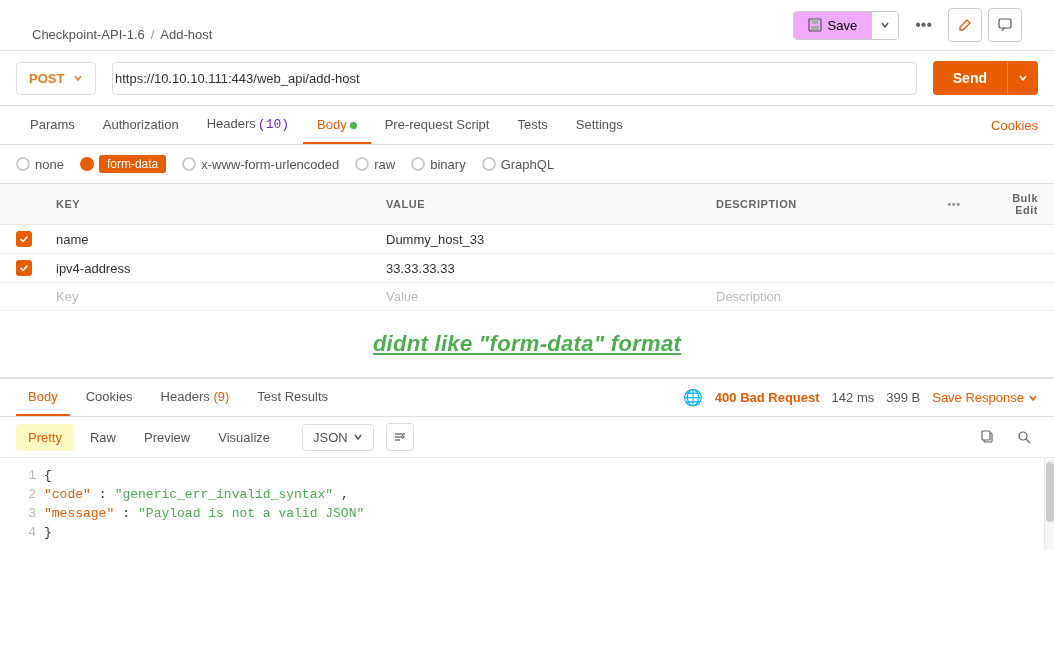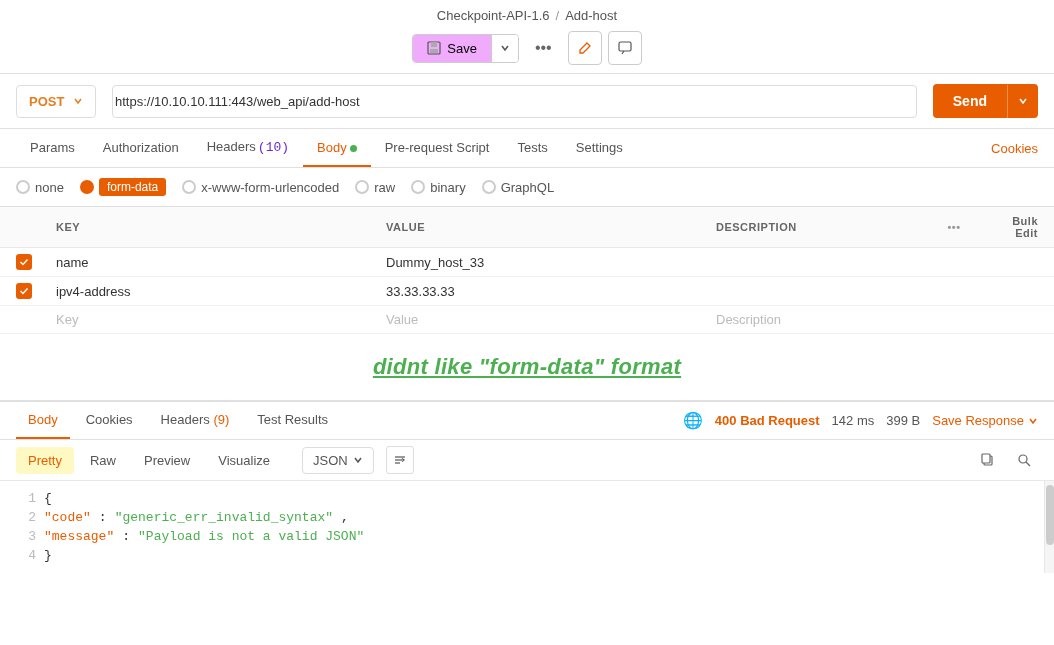--- a/index.html
+++ b/index.html
@@ -1,19 +1,19 @@
 <!DOCTYPE html>
 <html><head>
   <meta charset="utf-8">
   <style>
     * { box-sizing: border-box; margin: 0; padding: 0; }
     body { font-family: -apple-system, BlinkMacSystemFont, 'Segoe UI', sans-serif; font-size: 13px; background: #fff; color: #333; width: 1054px; height: 645px; overflow: hidden; }
 
     
-    .top-bar { display: flex; align-items: center; padding: 8px 32px; border-bottom: 1px solid #e0e0e0; gap: 8px; flex-direction: column; }
+    .top-bar { display: flex; align-items: flex-end; padding: 8px 32px; border-bottom: 1px solid #e0e0e0; gap: 8px; }
     .breadcrumb { display: flex; align-items: center; gap: 6px; flex: 1; font-size: 13px; color: #555; }
     .top-bar-actions { display: flex; align-items: center; gap: 6px; }
     .save-btn { display: flex; align-items: center; border: 1px solid #ccc; border-radius: 4px; overflow: hidden; }
     .save-btn-main { padding: 6px 14px; background: #f0abfc; font-size: 13px; cursor: pointer; border: none; display: flex; align-items: center; gap: 6px; }
     .save-btn-arrow { padding: 6px 8px; background: #fff; border-left: 1px solid #ccc; cursor: pointer; border: none; border-left: 1px solid #ccc; }
     .dots-btn { padding: 6px 10px; background: transparent; border: none; cursor: pointer; font-size: 16px; color: #666; }
     .icon-btn { width: 34px; height: 34px; border: 1px solid #ccc; border-radius: 4px; display: flex; align-items: center; justify-content: center; cursor: pointer; background: #fff; }
 
     
     .url-bar { display: flex; align-items: center; padding: 10px 16px; gap: 16px; border-bottom: 1px solid #e0e0e0; }

